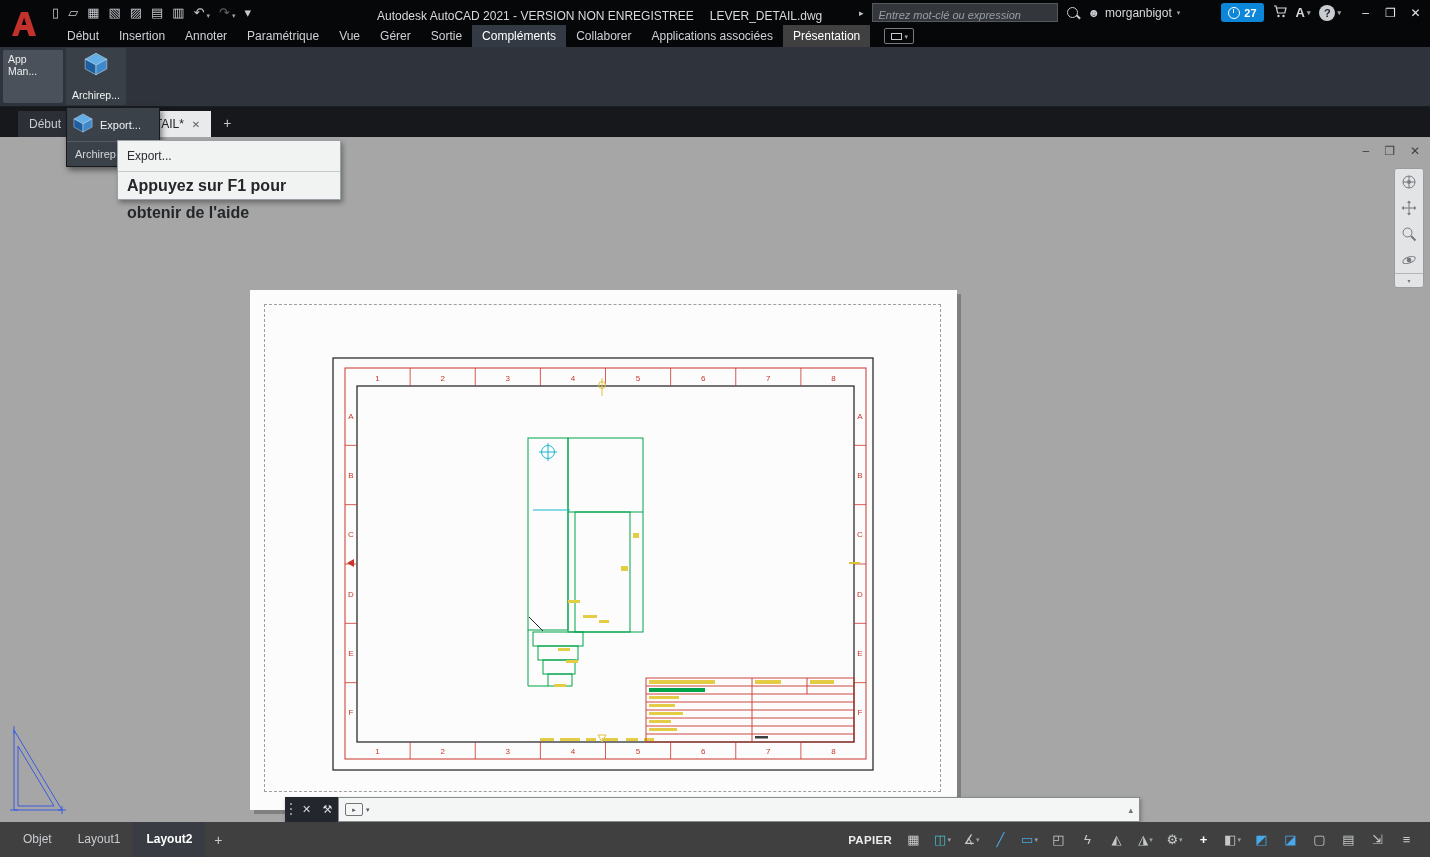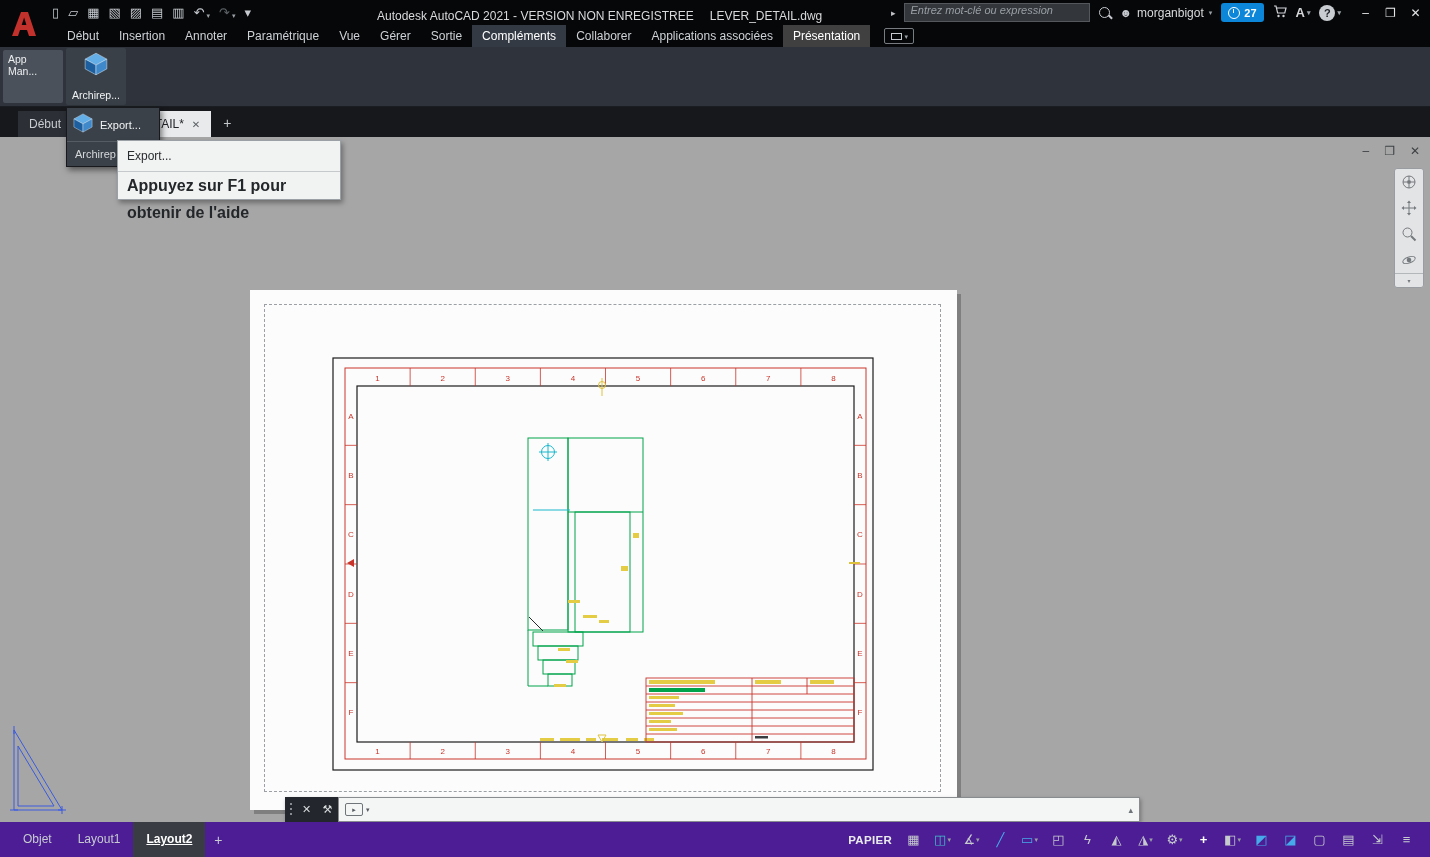--- a/index.html
+++ b/index.html
@@ -12,31 +12,31 @@
         display:flex;align-items:center;justify-content:center;z-index:6;}
   .qat{position:absolute;left:52px;top:0;height:25px;display:flex;align-items:center;gap:9px;}
   .qat-ico{color:#c6cad0;font-size:13px;line-height:1;display:flex;align-items:flex-end;gap:2px;}
   .qat-ico.dim{color:#5d6267;}
   .caret{font-size:7px;color:#9aa0a6;line-height:1;}
   .win-title{position:absolute;left:377px;top:4px;height:25px;line-height:25px;font-size:12px;
              color:#d8dadc;white-space:nowrap;}
   .win-title .fname{margin-left:16px;}
   .tb-right{position:absolute;right:0;top:0;height:25px;display:flex;align-items:center;gap:9px;padding-right:2px;}
   .chev{color:#c0c4c8;font-size:9px;}
-  .searchbox{width:184px;height:17px;background:#33373c;border:1px solid #54585d;display:flex;align-items:flex-start;}
+  .searchbox{width:184px;height:17px;background:#33373c;border:1px solid #54585d;display:flex;align-items:flex-end;}
   .searchbox input{flex:1;background:transparent;border:0;outline:0;color:#d8d8d8;font-size:11px;
                    font-style:italic;padding:0 5px;font-family:inherit;}
   .searchbox input::placeholder{color:#989ea4;}
   .mag{width:9px;height:9px;border:1.6px solid #c6cad0;border-radius:50%;position:relative;}
   .mag::after{content:"";position:absolute;width:5px;height:1.6px;background:#c6cad0;
               transform:rotate(45deg);right:-4px;bottom:-1px;}
   .user{display:flex;align-items:center;gap:5px;color:#d8dadc;font-size:12px;}
   .usr-ico{font-size:12px;color:#c6cad0;}
   .badge{display:flex;align-items:center;gap:4px;background:#0b86d8;border-radius:3px;height:19px;
-         padding:0 7px;color:#fff;font-size:11px;font-weight:bold;}
+         padding:0 7px;color:#fff;font-size:11px;font-weight:bold;margin-left:32px;}
   .clk{width:10px;height:10px;border:1.5px solid #fff;border-radius:50%;position:relative;}
   .clk::after{content:"";position:absolute;left:3.5px;top:1.5px;width:1.5px;height:3.5px;background:#fff;}
   .ticon{color:#d4d6d9;font-size:13px;display:flex;align-items:center;gap:2px;font-weight:bold;}
   .help-circ{width:16px;height:16px;border-radius:50%;background:#c9cdd2;color:#202327;
              font-size:11px;font-weight:bold;display:flex;align-items:center;justify-content:center;}
   .winctl{display:flex;margin-left:3px;}
   .wbtn{width:25px;height:25px;display:flex;align-items:center;justify-content:center;
         color:#e4e6e8;font-size:12px;}
 
   
@@ -107,25 +107,25 @@
            color:#d8dadc;font-size:11px;background:#23272d;}
   .cmd-input{flex:1;background:#f4f5f5;border:1px solid #898c8f;display:flex;align-items:center;box-sizing:border-box;}
   .prompt-box{margin-left:6px;width:16px;height:11px;border:1px solid #70757a;border-radius:2px;
               display:flex;align-items:center;justify-content:center;font-size:7px;color:#55595e;}
   .caret2{font-size:7px;color:#55595e;margin-left:3px;}
   .cmd-input input{flex:1;border:0;outline:0;background:transparent;font-size:12px;font-family:inherit;
                    padding:0 6px;color:#222;}
   .scrollup{margin-right:6px;font-size:9px;color:#6f7478;}
 
   
-  .statusbar{position:absolute;left:0;top:822px;width:100%;height:35px;background:#4c1d95;display:flex;
+  .statusbar{position:absolute;left:0;top:822px;width:100%;height:35px;background:#404040;display:flex;
              align-items:center;padding:0 10px;box-sizing:border-box;z-index:60;}
   #ltabs{display:contents;}
   .ltab{padding:0 13px;height:35px;line-height:35px;font-size:12px;color:#c7cbd0;}
-  .ltab.active{background:#393d43;color:#fff;font-weight:bold;text-decoration:underline;}
+  .ltab.active{background:#393d43;color:#fff;font-weight:bold;}
   .lplus{width:26px;text-align:center;color:#c7cbd0;font-size:14px;}
   .sb-space{flex:1;}
   .paper-label{font-size:11.5px;font-weight:bold;color:#e9ebed;margin-right:8px;letter-spacing:.3px;}
   #sticons{display:flex;gap:2px;align-items:center;}
   .st-ico{min-width:23px;height:24px;display:flex;align-items:center;justify-content:center;
           font-size:13px;color:#c6cacd;gap:1px;padding:0 2px;}
   .st-ico.blue{color:#46a9ea;}
   .st-ico.teal{color:#43bfca;}
   .st-ico.bright{color:#fff;font-weight:bold;}
 </style>

